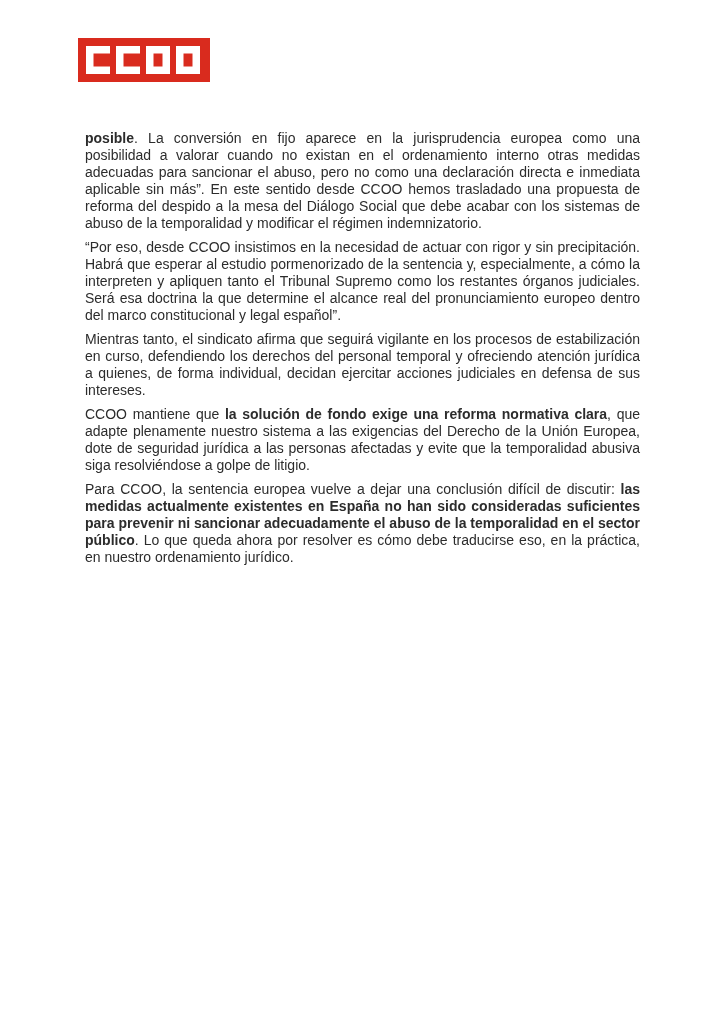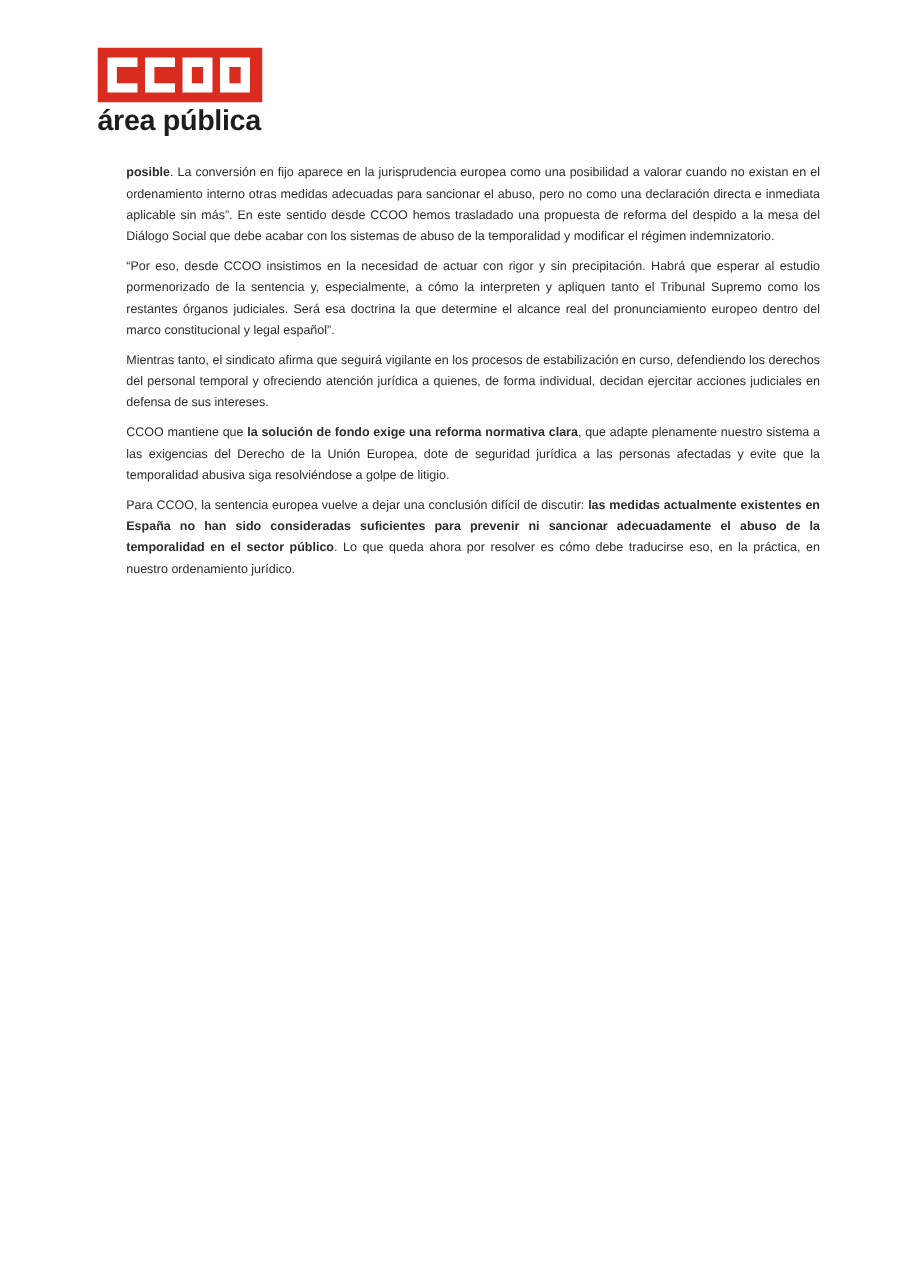--- a/index.html
+++ b/index.html
@@ -36,25 +36,24 @@
     font-weight: bold;
     letter-spacing: -0.3px;
     color: #1d1d1b;
     white-space: nowrap;
   }
   .document-body {
     position: absolute;
     left: 85px;
     top: 130px;
     width: 555px;
-    font-size: 10px;
+    font-size: 14px;
     line-height: 17px;
     color: #2c2c2c;
     text-align: justify;
-    margin-left: 16px;
   }
   .document-body p {
     margin: 0 0 7px 0;
   }
   .b {
     font-weight: bold;
   }
 </style>
 </head>
 <body>
@@ -68,21 +67,20 @@
 
         <path fill="#ffffff" d="M8,8 h24 v7.5 h-16.5 v13 h16.5 v7.5 h-24 z"></path>
 
         <path fill="#ffffff" d="M38,8 h24 v7.5 h-16.5 v13 h16.5 v7.5 h-24 z"></path>
 
         <path fill="#ffffff" fill-rule="evenodd" d="M68,8 h24 v28 h-24 z M75.5,15.5 h9 v13 h-9 z"></path>
 
         <path fill="#ffffff" fill-rule="evenodd" d="M98,8 h24 v28 h-24 z M105.5,15.5 h9 v13 h-9 z"></path>
       </svg>
     </div>
-    <div class="logo-subtitle">área pública</div>
   </header>
 
   <main class="document-body">
 
     <p><span class="b">posible</span><span>. La conversión en fijo aparece en la jurisprudencia europea como una posibilidad a valorar cuando no existan en el ordenamiento interno otras medidas adecuadas para sancionar el abuso, pero no como una declaración directa e inmediata aplicable sin más”. En este sentido desde CCOO hemos trasladado una propuesta de reforma del despido a la mesa del Diálogo Social que debe acabar con los sistemas de abuso de la temporalidad y modificar el régimen indemnizatorio.</span></p>
 
     <p><span>“Por eso, desde CCOO insistimos en la necesidad de actuar con rigor y sin precipitación. Habrá que esperar al estudio pormenorizado de la sentencia y, especialmente, a cómo la interpreten y apliquen tanto el Tribunal Supremo como los restantes órganos judiciales. Será esa doctrina la que determine el alcance real del pronunciamiento europeo dentro del marco constitucional y legal español”.</span></p>
 
     <p><span>Mientras tanto, el sindicato afirma que seguirá vigilante en los procesos de estabilización en curso, defendiendo los derechos del personal temporal y ofreciendo atención jurídica a quienes, de forma individual, decidan ejercitar acciones judiciales en defensa de sus intereses.</span></p>
 

